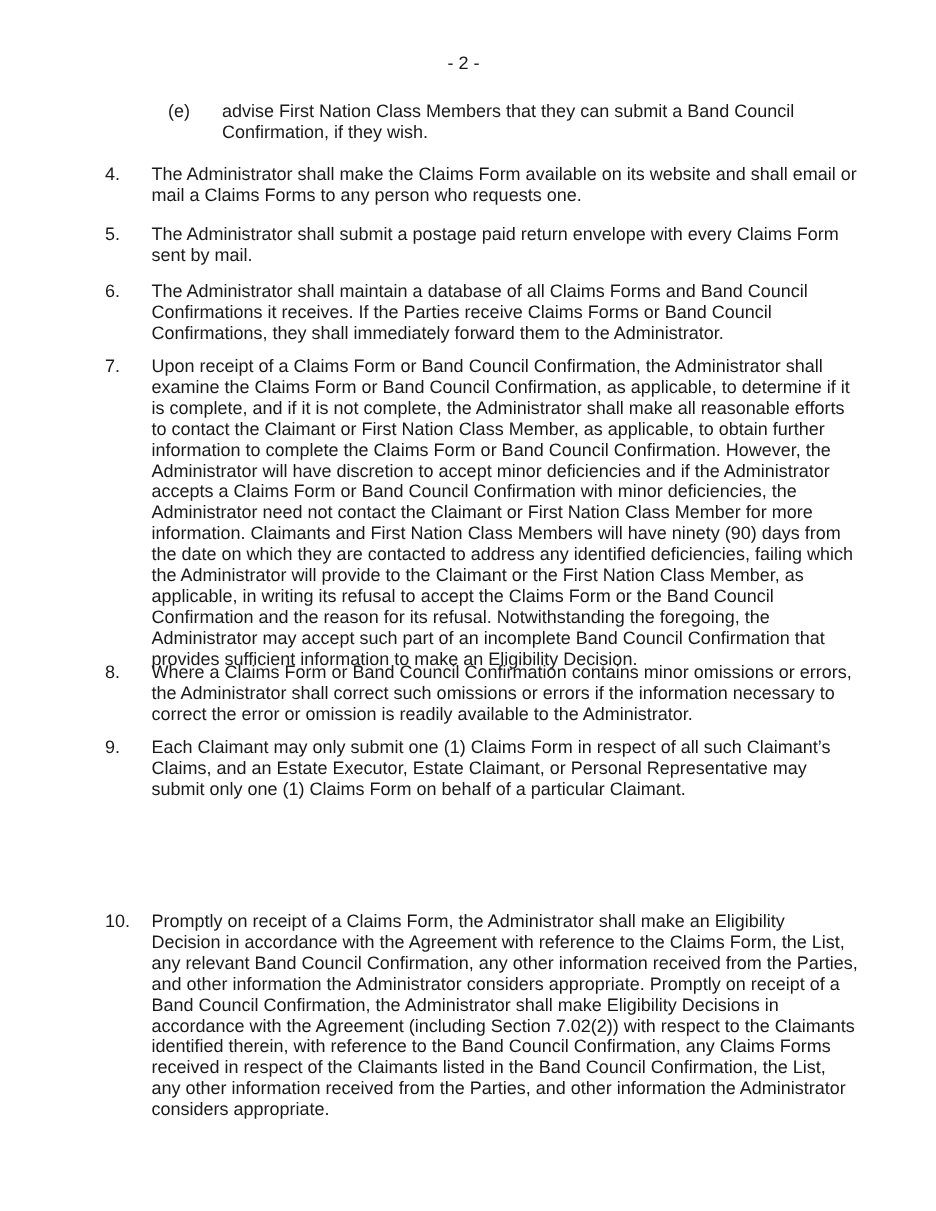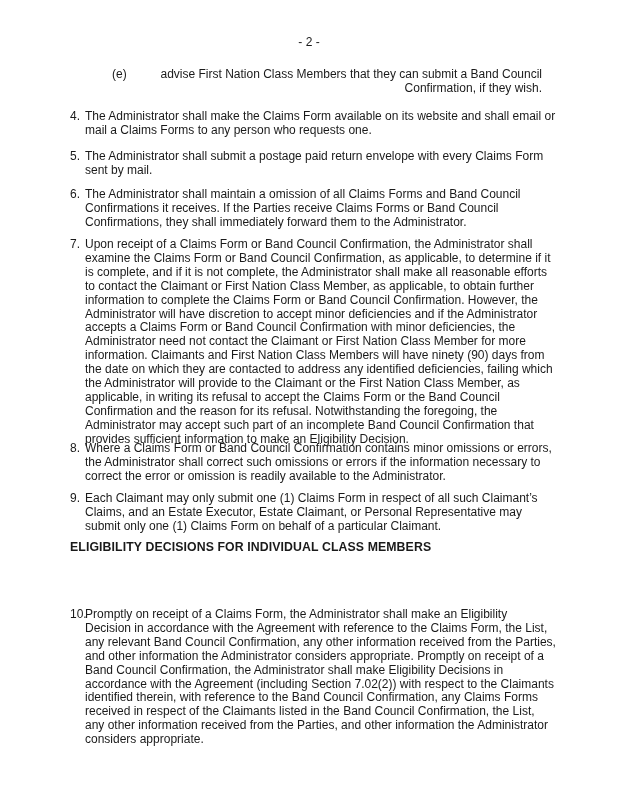--- a/index.html
+++ b/index.html
@@ -26,38 +26,38 @@
     position: absolute;
     left: 70px;
     width: 510px;
   }
   .clause .num {
     position: absolute;
     left: 0;
     top: 0;
   }
   .clause .body {
-    margin-left: 15px;
+    margin-left: 31px;
     width: 478px;
     white-space: pre-line;
   }
   .sub-clause {
     position: absolute;
     left: 112px;
     width: 470px;
   }
   .sub-clause .num {
     position: absolute;
     left: 0;
     top: 0;
   }
   .sub-clause .body {
+    margin-left: 36px;
     width: 430px;
     white-space: pre-line;
-    text-align: right;
   }
   .section-heading {
     position: absolute;
     left: 70px;
     width: 510px;
     font-weight: bold;
     font-size: 12.3px;
     letter-spacing: 0.1px;
     white-space: pre;
   }
@@ -82,21 +82,21 @@
   </div>
 
   <div class="clause" style="top:150px">
     <span class="num">5.</span>
     <div class="body">The Administrator shall submit a postage paid return envelope with every Claims Form
 sent by mail.</div>
   </div>
 
   <div class="clause" style="top:188px">
     <span class="num">6.</span>
-    <div class="body">The Administrator shall maintain a omission of all Claims Forms and Band Council
+    <div class="body">The Administrator shall maintain a database of all Claims Forms and Band Council
 Confirmations it receives. If the Parties receive Claims Forms or Band Council
 Confirmations, they shall immediately forward them to the Administrator.</div>
   </div>
 
   <div class="clause" style="top:238px">
     <span class="num">7.</span>
     <div class="body">Upon receipt of a Claims Form or Band Council Confirmation, the Administrator shall
 examine the Claims Form or Band Council Confirmation, as applicable, to determine if it
 is complete, and if it is not complete, the Administrator shall make all reasonable efforts
 to contact the Claimant or First Nation Class Member, as applicable, to obtain further
@@ -120,21 +120,20 @@
 correct the error or omission is readily available to the Administrator.</div>
   </div>
 
   <div class="clause" style="top:492px">
     <span class="num">9.</span>
     <div class="body">Each Claimant may only submit one (1) Claims Form in respect of all such Claimant’s
 Claims, and an Estate Executor, Estate Claimant, or Personal Representative may
 submit only one (1) Claims Form on behalf of a particular Claimant.</div>
   </div>
 
-  <div class="section-heading" style="top:541px">ELIGIBILITY DECISIONS FOR INDIVIDUAL CLASS MEMBERS</div>
 
   <div class="clause" style="top:608px">
     <span class="num">10.</span>
     <div class="body">Promptly on receipt of a Claims Form, the Administrator shall make an Eligibility
 Decision in accordance with the Agreement with reference to the Claims Form, the List,
 any relevant Band Council Confirmation, any other information received from the Parties,
 and other information the Administrator considers appropriate. Promptly on receipt of a
 Band Council Confirmation, the Administrator shall make Eligibility Decisions in
 accordance with the Agreement (including Section 7.02(2)) with respect to the Claimants
 identified therein, with reference to the Band Council Confirmation, any Claims Forms

